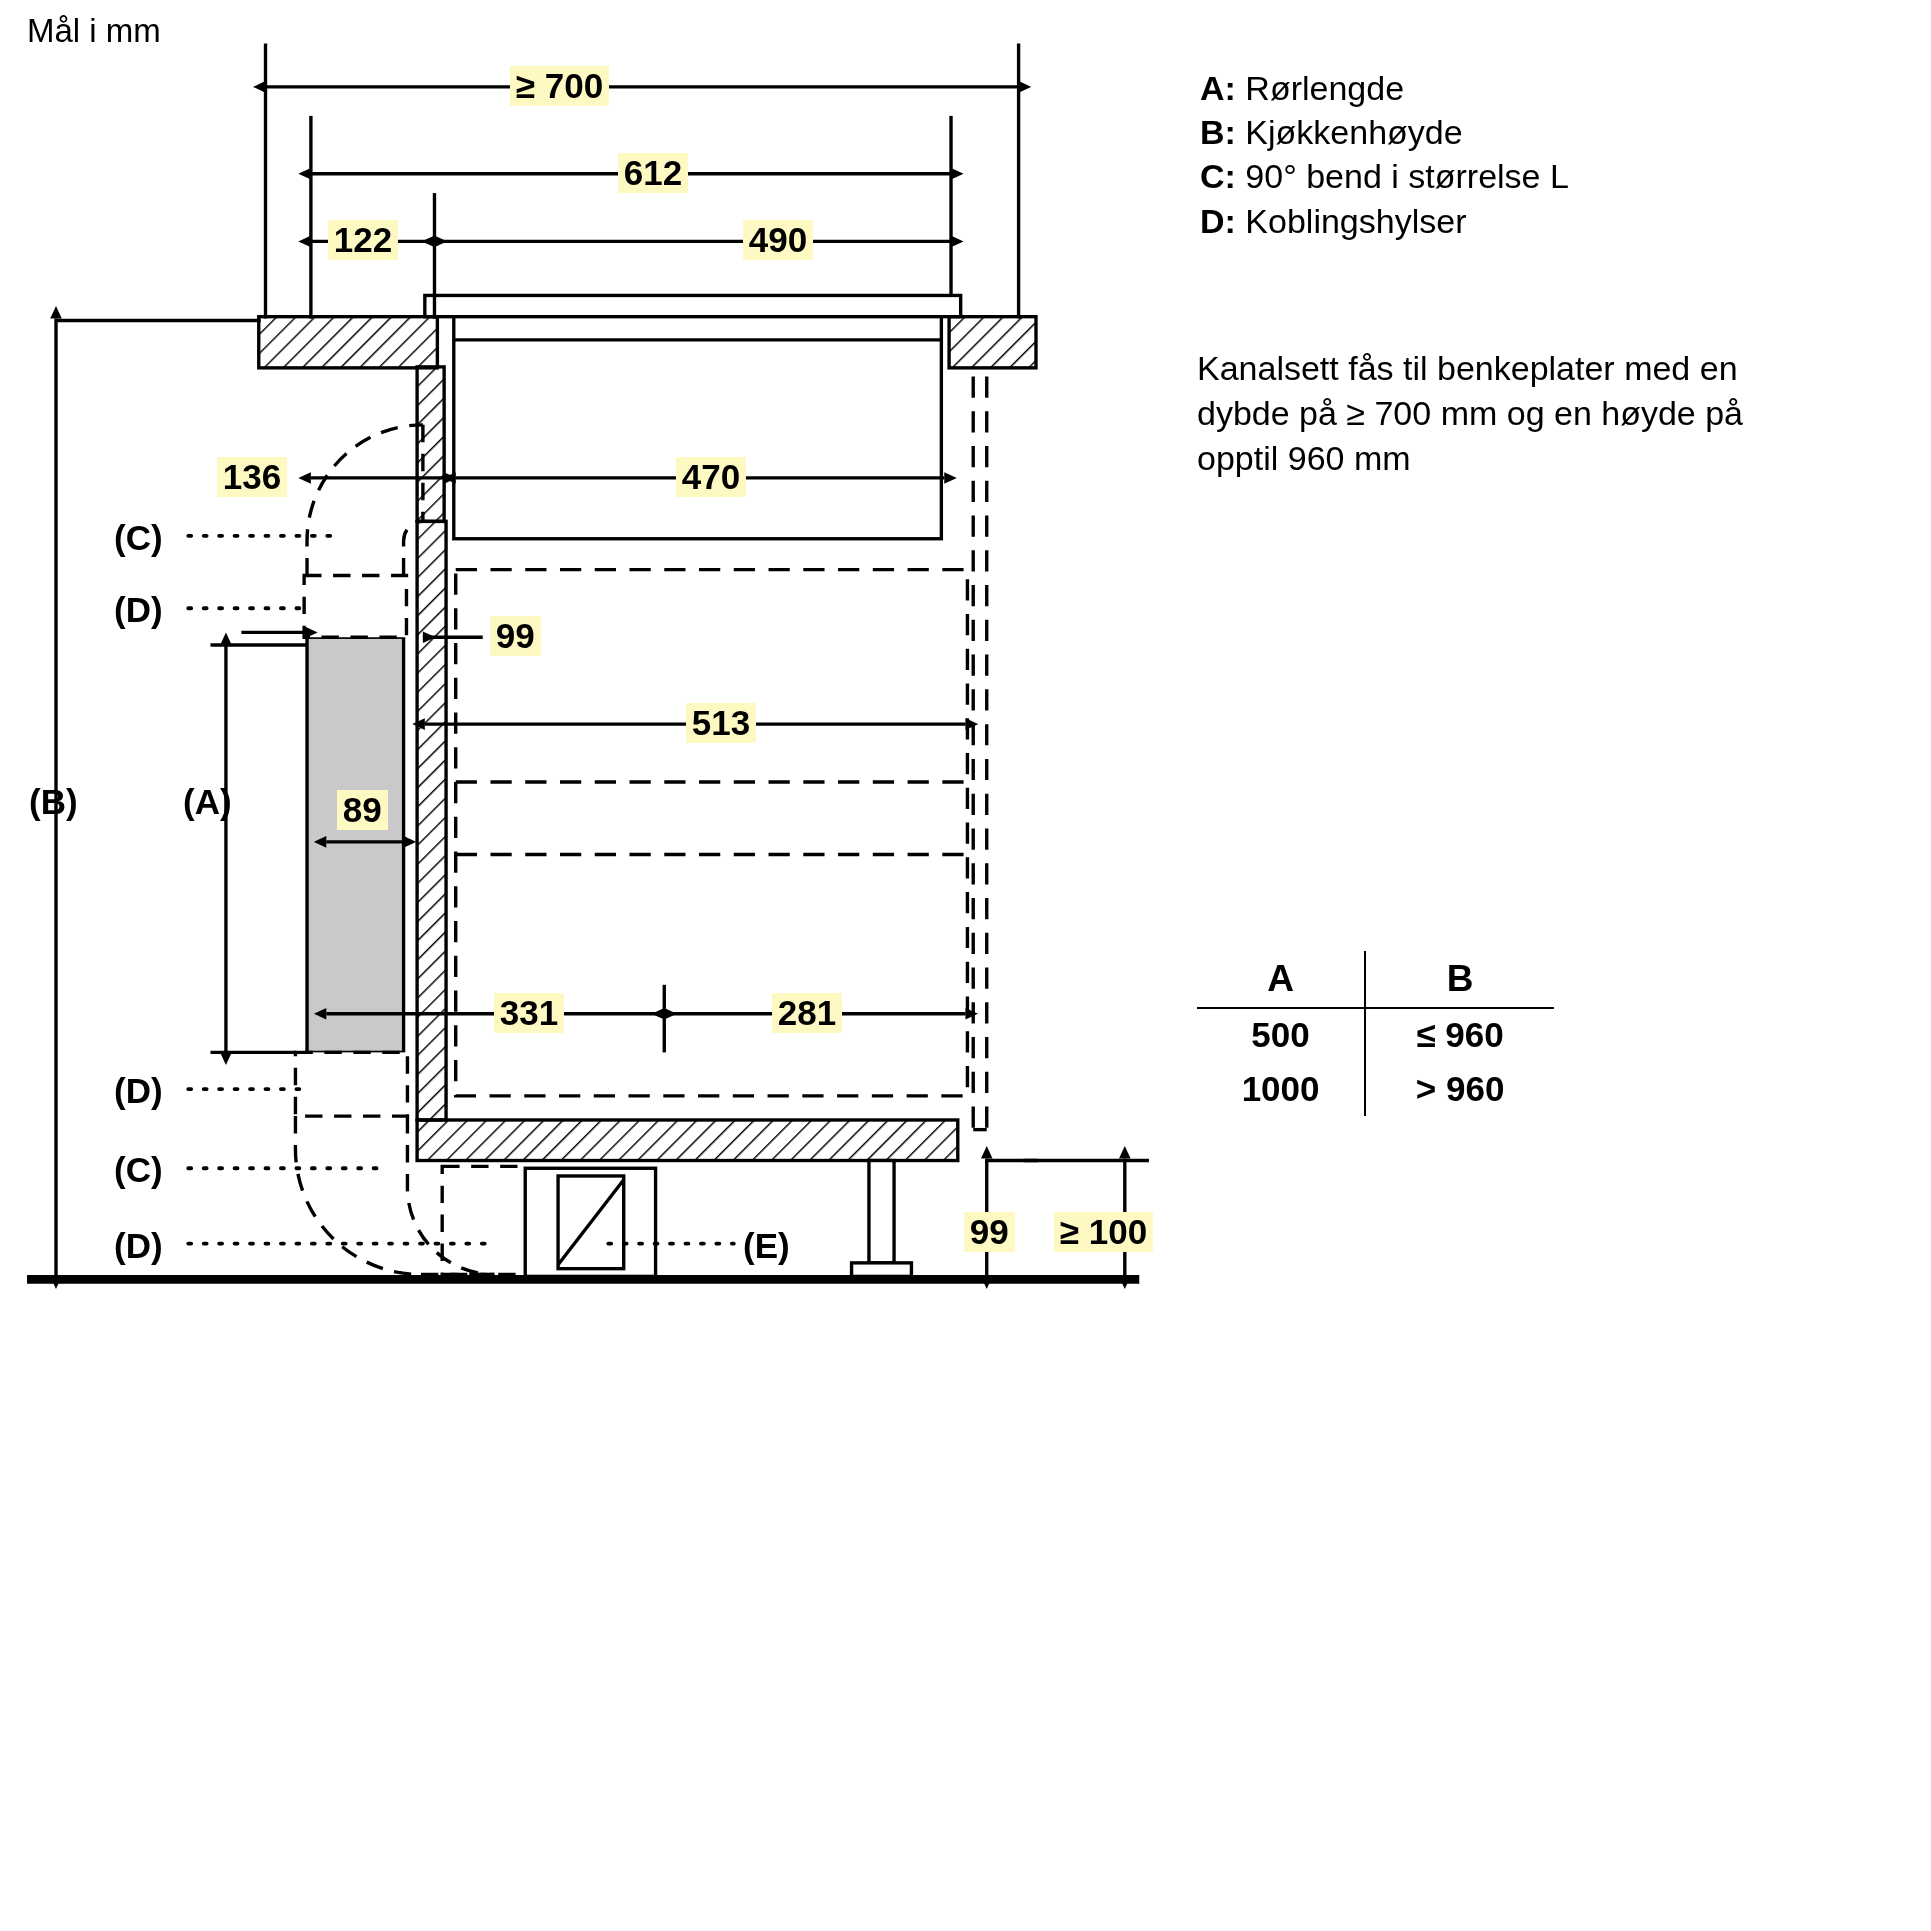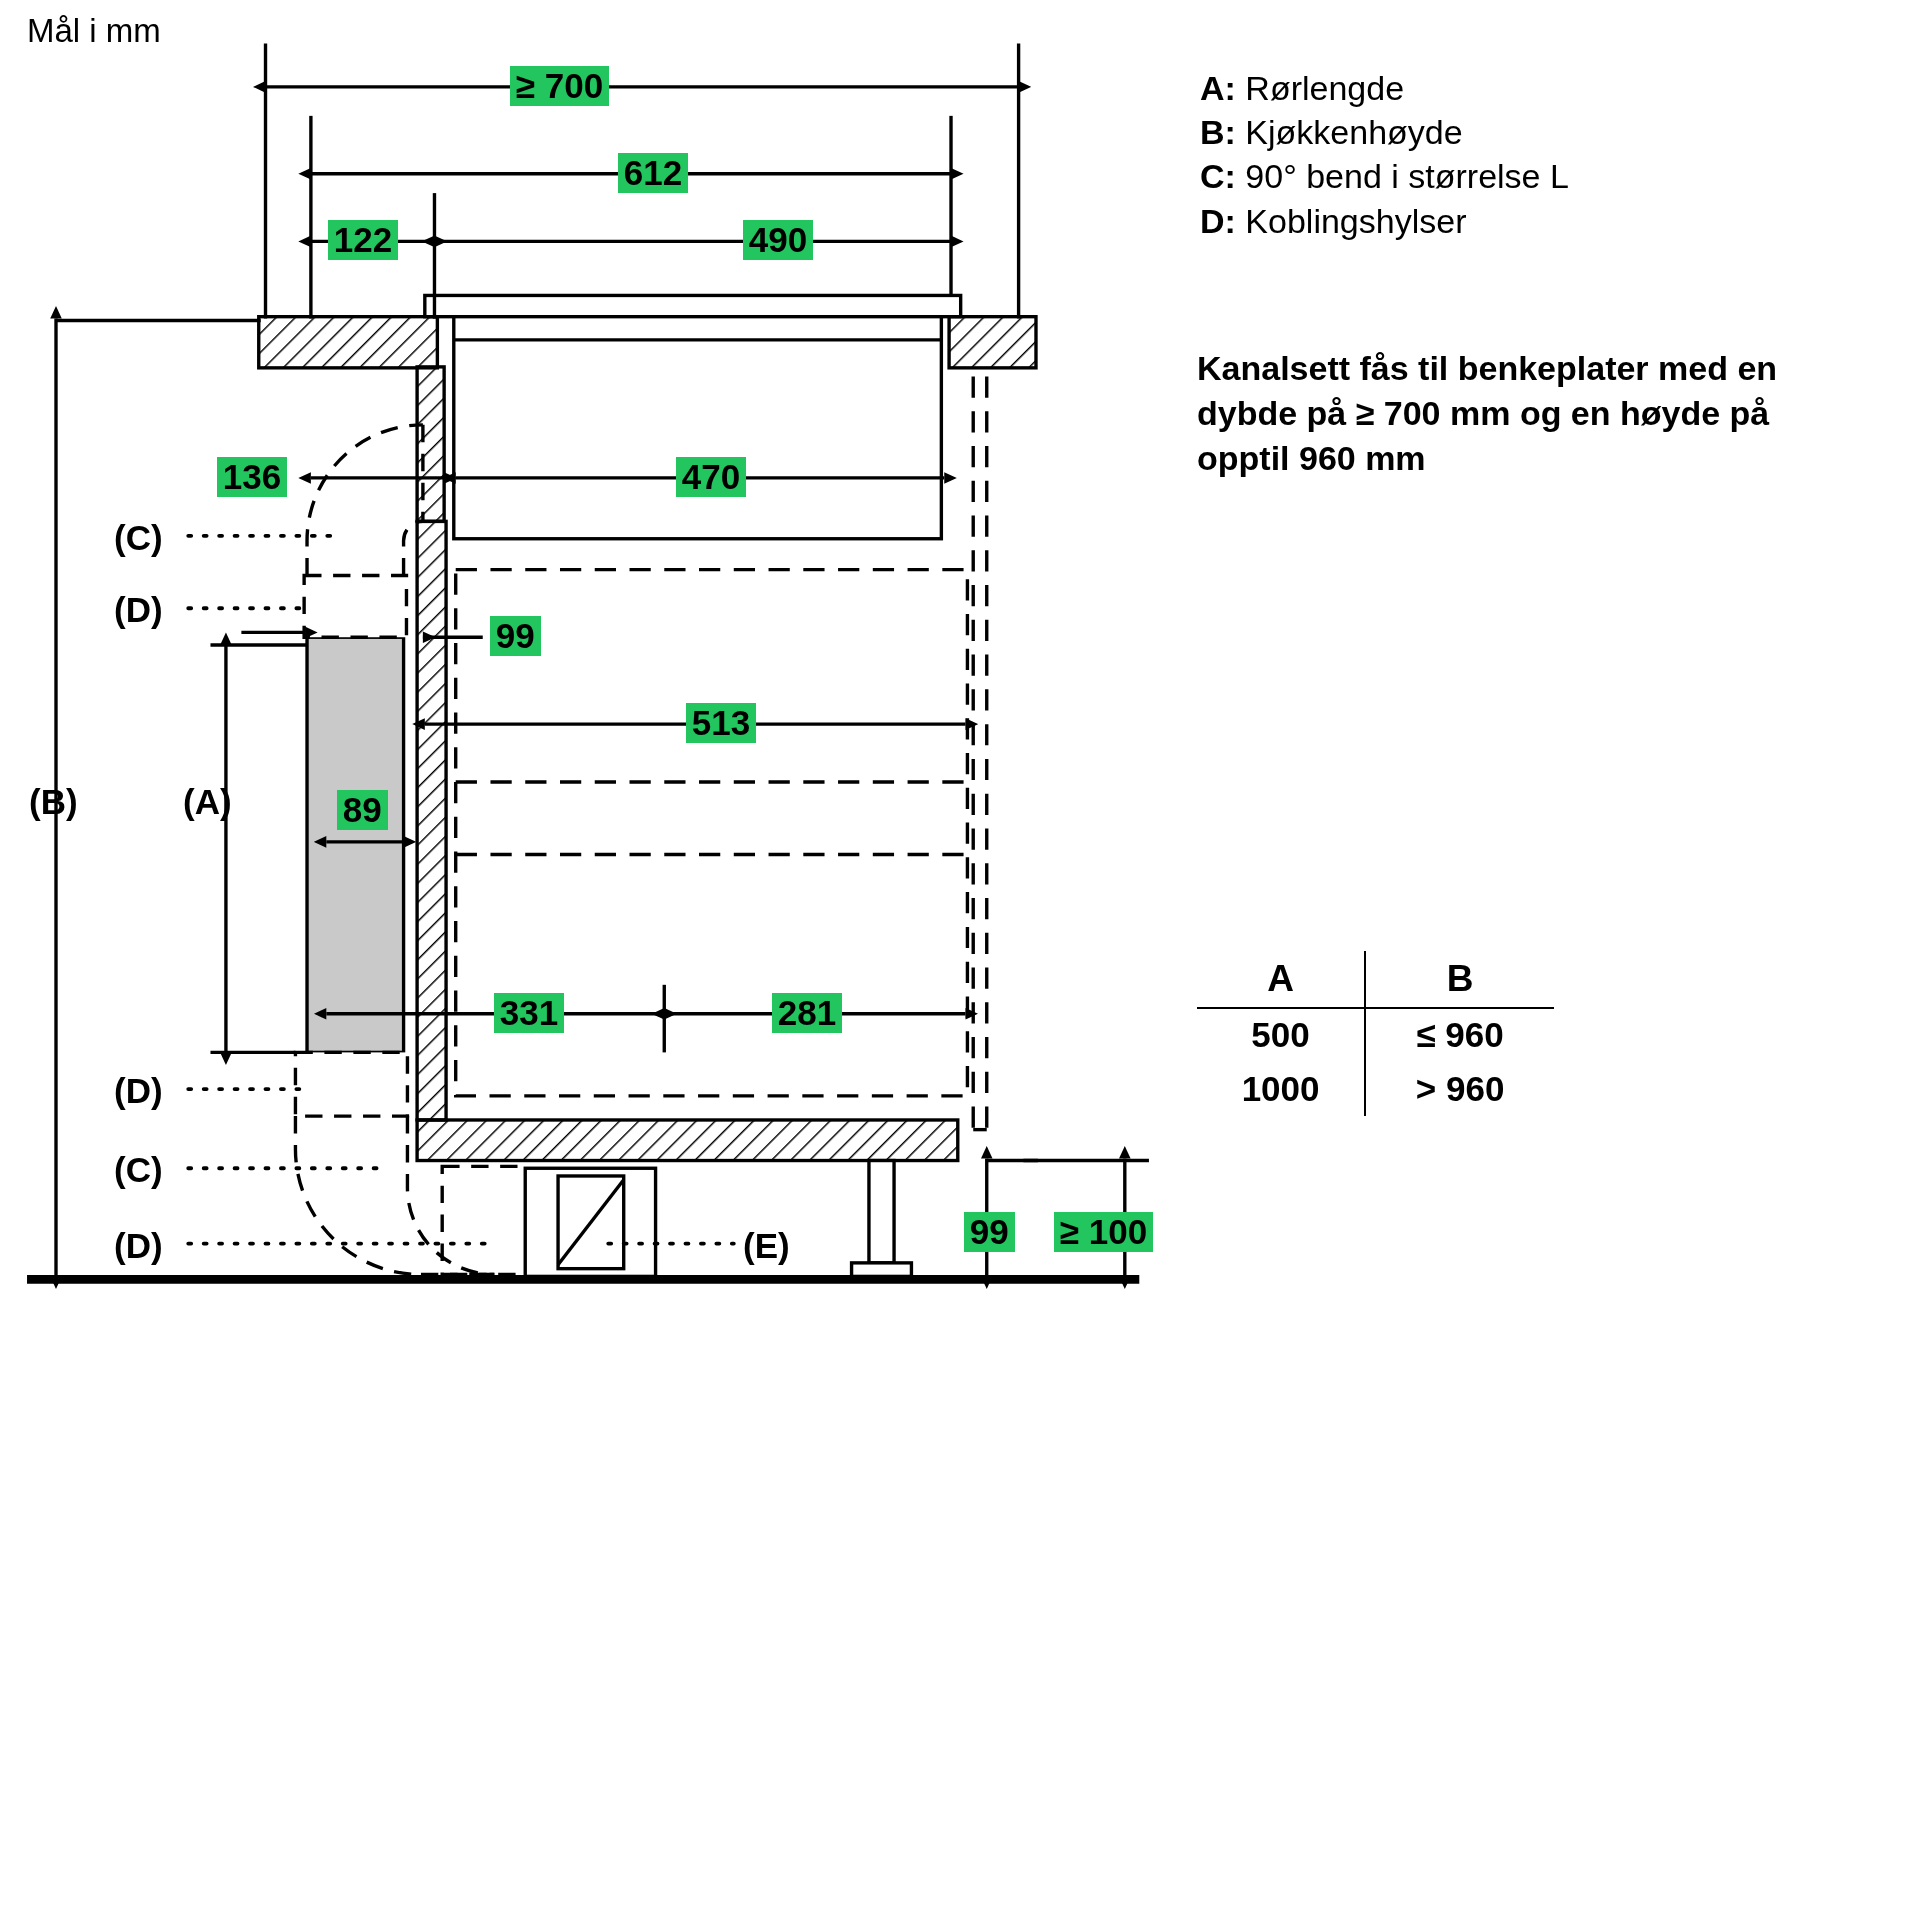--- a/index.html
+++ b/index.html
@@ -40,30 +40,30 @@
     line-height: 1.30;
   }
   .legend div { white-space: nowrap; }
   .legend b { font-weight: bold; }
   .para {
     position: absolute;
     font-size: 34px;
     line-height: 1.32;
     width: 618px;
   }
-  .para1 { left: 1197px; top: 346px; font-weight: bold; }
+  .para1 { left: 1197px; top: 346px; }
   .para2 { left: 1197px; top: 582px; }
 
   
   .dim {
     position: absolute;
     font-size: 35px;
     font-weight: bold;
     white-space: nowrap;
-    background: #22c55e;
+    background: #fef9c3;
     padding: 0 5.8px;
   }
   .tag {
     position: absolute;
     font-size: 35px;
     font-weight: bold;
     white-space: nowrap;
   }
 
   

